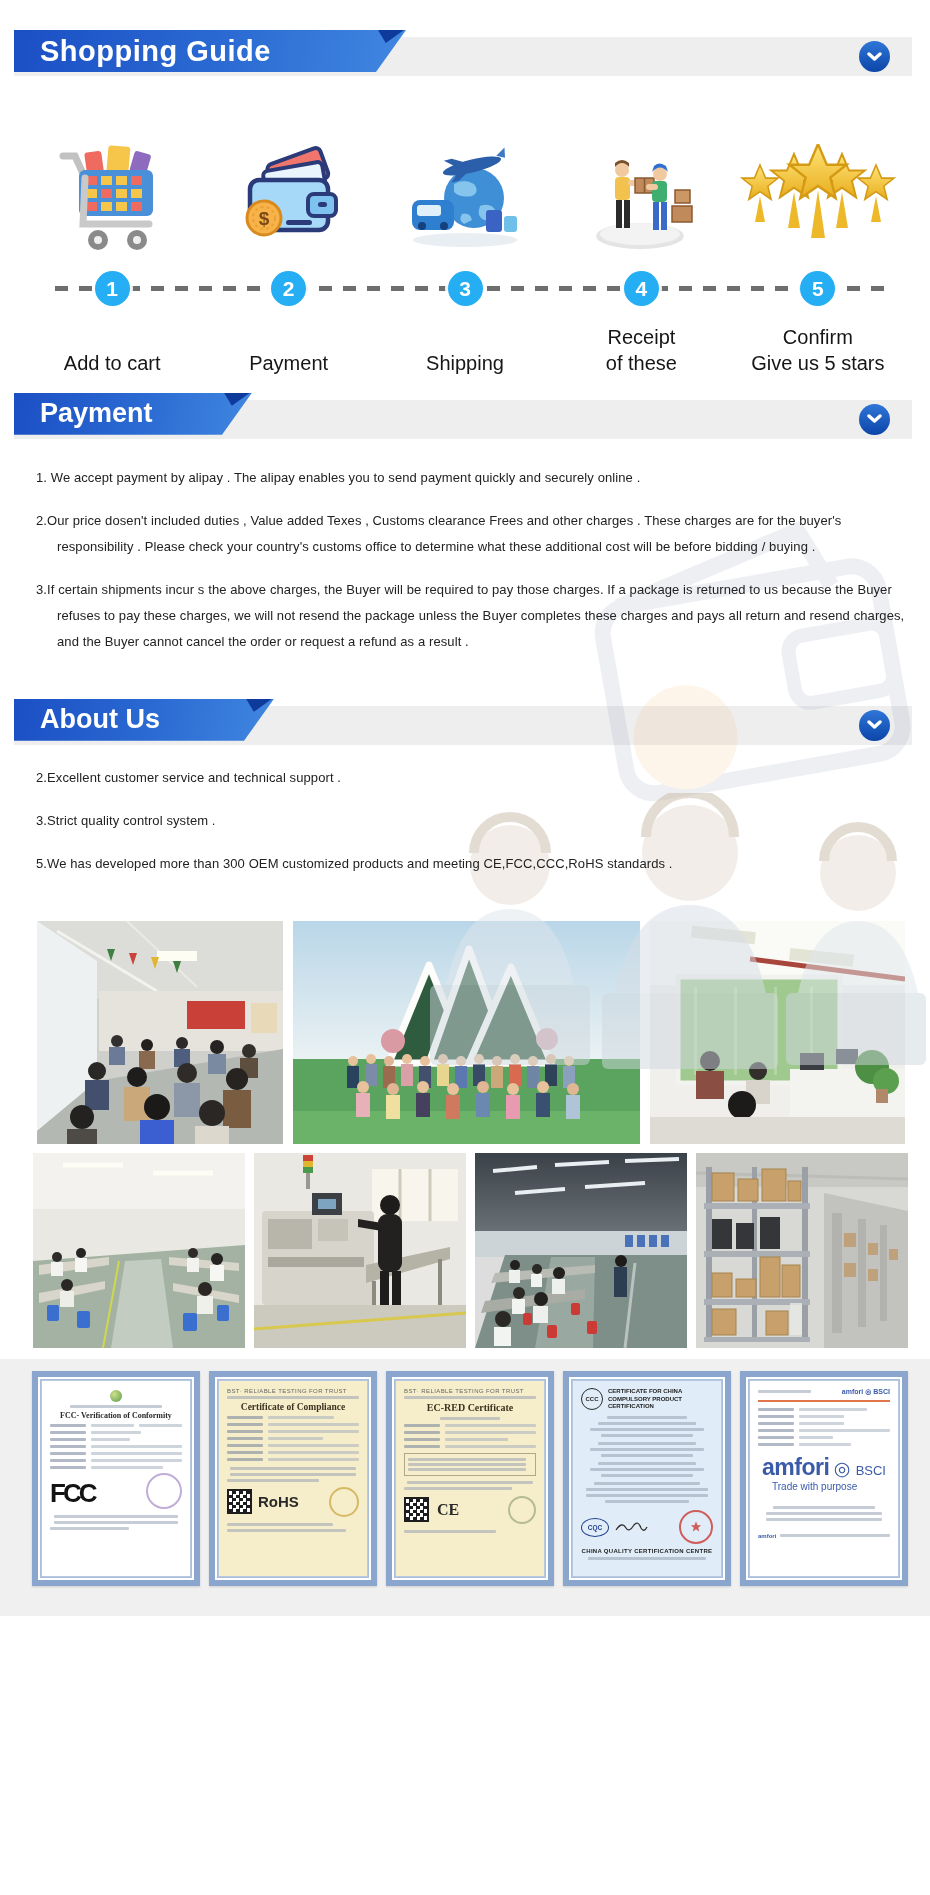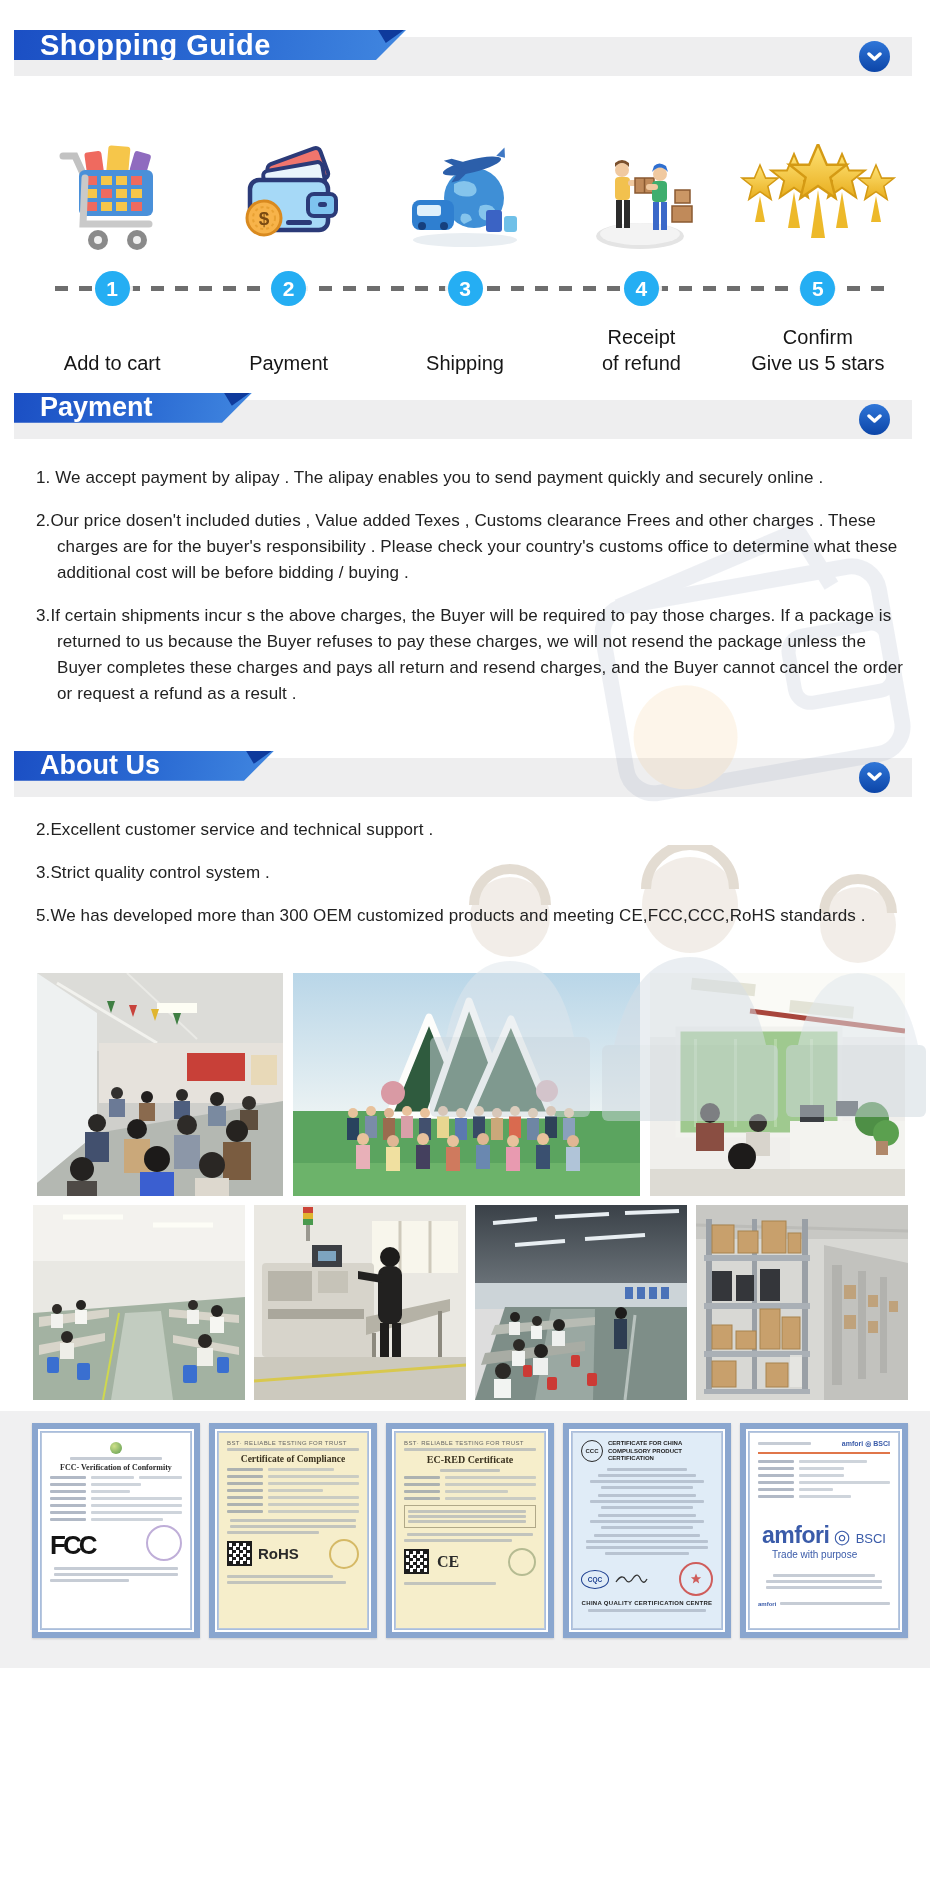--- a/index.html
+++ b/index.html
@@ -2,21 +2,21 @@
 <html><head>
 <meta charset="utf-8">
 <style>
   html,body{margin:0;padding:0;background:#ffffff;}
   .page{position:relative;width:930px;min-height:1895px;margin:0 auto;background:#fff;
         font-family:"Liberation Sans",sans-serif;color:#1f1f1f;overflow:hidden;}
 
   
   .sec{position:relative;height:46px;margin:0 16px 0 14px;}
   .strip{position:absolute;left:0;right:2px;top:7px;height:39px;background:#eeeeef;}
-  .banner{position:absolute;left:0;top:0;height:30px;display:flex;align-items:center;
+  .banner{position:absolute;left:0;top:0;height:42px;display:flex;align-items:center;
           padding-left:26px;box-sizing:border-box;color:#fff;font-weight:700;
           background:linear-gradient(100deg,#1b4fc4 0%,#2b6bd3 55%,#4187e0 100%);
           clip-path:polygon(0 0,100% 0,calc(100% - 30px) 100%,0 100%);}
   .banner .fold{position:absolute;right:2px;top:0;width:26px;height:13px;background:#0e3a9c;
           clip-path:polygon(0 0,100% 0,30% 100%);}
   .b1{width:392px;font-size:29px;letter-spacing:.5px;}
   .b2{width:238px;font-size:27px;}
   .b3{width:260px;font-size:27px;}
   .chev{position:absolute;right:24px;top:50%;margin-top:-12px;width:31px;height:31px;border:0;padding:0;
         border-radius:50%;background:linear-gradient(180deg,#2f76d8,#0c45a8);cursor:pointer;
@@ -32,21 +32,21 @@
             background:repeating-linear-gradient(90deg,#6e6e6e 0 13px,transparent 13px 24px);}
   .timeline .cols{position:absolute;inset:0;}
   .stepnum{width:35px;height:35px;border-radius:50%;background:#25aef3;color:#fff;font-weight:700;
            font-size:21px;display:flex;align-items:center;justify-content:center;
            box-shadow:0 0 0 3px rgba(255,255,255,.9);}
   .labels{margin-top:18px;}
   .steplabel{font-size:20px;line-height:1.32;text-align:center;color:#161616;}
 
   
   .textblock{margin:26px 25px 0 36px;position:relative;z-index:2;}
-  .textblock p{margin:0 0 17px 0;font-size:17px;line-height:26px;letter-spacing:.1px;
+  .textblock p{margin:0 0 17px 0;font-size:13px;line-height:26px;letter-spacing:.1px;
                color:#222;padding-left:21px;text-indent:-21px;max-width:860px;}
   .wm{position:absolute;pointer-events:none;z-index:1;}
 
   
   .row1{display:flex;gap:10px;margin:44px 0 0 37px;height:223px;}
   .row1 .ph{height:223px;}
   .row2{display:flex;gap:9px;margin:9px 0 0 33px;height:195px;}
   .row2 .ph{height:195px;}
   .ph{overflow:hidden;background:#ddd;}
   .ph svg{display:block;width:100%;height:100%;}
@@ -262,21 +262,21 @@
         </div>
       <div class="col">
           <div class="steplabel">
             <div>Shipping</div>
             <div></div>
           </div>
         </div>
       <div class="col">
           <div class="steplabel">
             <div>Receipt</div>
-            <div>of refund</div>
+            <div>of these</div>
           </div>
         </div>
       <div class="col">
           <div class="steplabel">
             <div>Confirm</div>
             <div>Give us 5 stars</div>
           </div>
         </div>
     </div>
   </div>
@@ -863,21 +863,21 @@
               <div class="bar"></div>
             </div>
           <div class="lrow">
               <div class="lab"></div>
               <div class="bar" style="max-width:26%"></div>
             </div>
           <div class="lrow">
               <div class="lab"></div>
               <div class="bar" style="max-width:40%"></div>
             </div>
-          <div style="text-align:center;margin-top:24px">
+          <div style="text-align:center;margin-top:8px">
             <span style="font-size:23px;font-weight:700;color:#3a5ba9;letter-spacing:-.5px">amfori</span>
             <span style="font-size:19px;color:#3a5ba9"> ◎ </span>
             <span style="font-size:13px;color:#3a5ba9;font-weight:400">BSCI</span>
             <div style="font-size:10px;color:#3a5ba9;text-align:left;margin-left:14px">Trade with purpose</div>
           </div>
           <div class="ln" style="width:78%;margin-top:14px"></div>
           <div class="ln" style="width:88%"></div>
           <div class="ln" style="width:88%"></div>
           <div style="display:flex;align-items:center;margin-top:12px;gap:4px">
             <div style="font-size:6px;font-weight:700;color:#3a5ba9">amfori</div>

